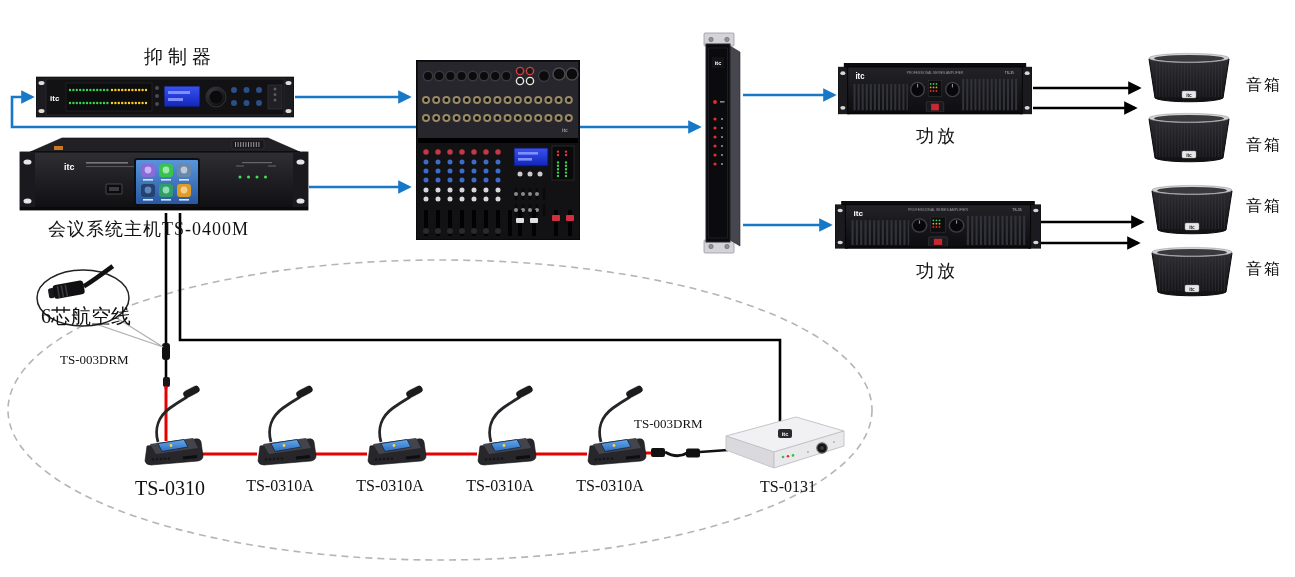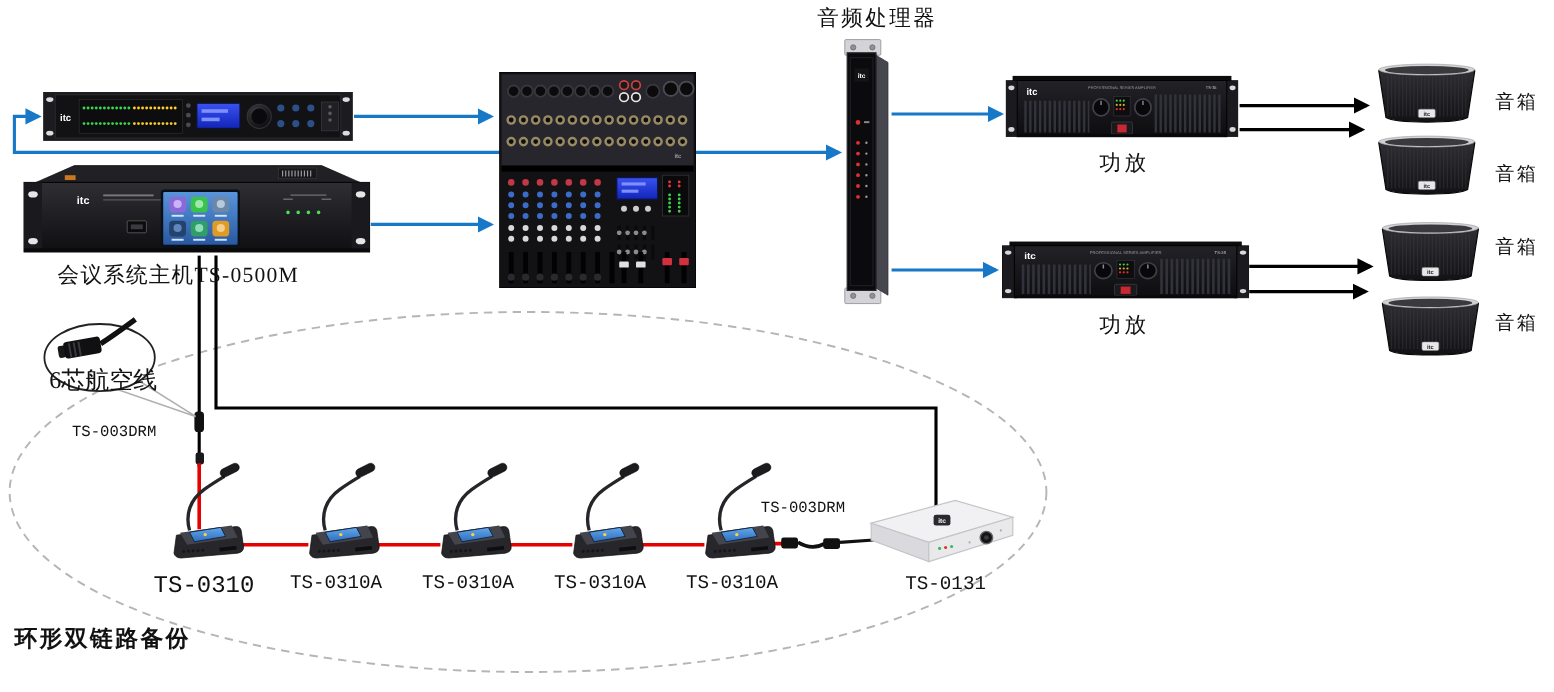--- a/index.html
+++ b/index.html
@@ -1,21 +1,21 @@
 <!DOCTYPE html>
 <html><head>
 <meta charset="utf-8">
 <style>
   html,body{margin:0;padding:0;background:#fff;}
   .canvas{position:relative;width:1295px;height:577px;background:#fff;overflow:hidden;
           font-family:"Liberation Serif","DejaVu Serif",serif;}
   .abs{position:absolute;}
   .lbl{position:absolute;color:#111;white-space:nowrap;}
   .cjk{font-family:"Liberation Serif","DejaVu Serif",serif;}
-  .mono{font-family:Liberation Mono, monospace;}
+  .mono{font-family:Liberation Serif, serif;}
   .ctr{text-align:center;}
   .bold{font-weight:bold;}
   svg{display:block;}
 </style>
 </head>
 <body>
 
 <div class="canvas">
 
   <svg width="0" height="0" style="position:absolute" aria-hidden="true">
@@ -372,35 +372,34 @@
       <circle cx="71" cy="51" r="1.3" fill="#30c050"></circle>
       <circle cx="76" cy="50.2" r="1.3" fill="#e03030"></circle>
       <circle cx="81" cy="49.4" r="1.3" fill="#30c050"></circle>
       <circle cx="96" cy="46" r="0.9" fill="#aaa"></circle>
       <circle cx="122" cy="36" r="0.9" fill="#aaa"></circle>
       <circle cx="110" cy="42" r="5.2" fill="#141414" stroke="#666" stroke-width="1.2"></circle>
       <circle cx="110" cy="42" r="2" fill="#3a3a3a"></circle>
     </svg>
   </div>
 
-  <div class="lbl cjk ctr" style="left:664px;top:3px;width:134px;font-size:18px;letter-spacing:2px"><span>音频处理器</span></div>
+  <div class="lbl cjk ctr" style="left:118px;top:44px;width:124px;font-size:19px;letter-spacing:5px"><span>抑制器</span></div>
   <div class="lbl cjk ctr" style="left:902px;top:124px;width:70px;font-size:18px;letter-spacing:3px"><span>功放</span></div>
   <div class="lbl cjk ctr" style="left:902px;top:259px;width:70px;font-size:18px;letter-spacing:3px"><span>功放</span></div>
   <div class="lbl cjk" style="left:1246px;top:75px;font-size:16px;letter-spacing:2px"><span>音箱</span></div>
   <div class="lbl cjk" style="left:1246px;top:135px;font-size:16px;letter-spacing:2px"><span>音箱</span></div>
   <div class="lbl cjk" style="left:1246px;top:196px;font-size:16px;letter-spacing:2px"><span>音箱</span></div>
   <div class="lbl cjk" style="left:1246px;top:259px;font-size:16px;letter-spacing:2px"><span>音箱</span></div>
-  <div class="lbl cjk" style="left:48px;top:217px;font-size:18px;letter-spacing:1px"><span>会议系统主机TS-0500M</span></div>
+  <div class="lbl cjk" style="left:48px;top:217px;font-size:18px;letter-spacing:1px"><span>会议系统主机TS-0400M</span></div>
 
   <div class="lbl cjk ctr" style="left:41px;top:303px;width:84px;font-size:20px"><span>6芯航空线</span></div>
   <div class="lbl mono" style="left:60px;top:352px;font-size:13px"><span>TS-003DRM</span></div>
   <div class="lbl mono" style="left:634px;top:416px;font-size:13px"><span>TS-003DRM</span></div>
 
   <div class="lbl mono ctr" style="left:112px;top:477px;width:116px;font-size:20px"><span>TS-0310</span></div>
   <div class="lbl mono ctr" style="left:222px;top:477px;width:116px;font-size:16px"><span>TS-0310A</span></div>
   <div class="lbl mono ctr" style="left:332px;top:477px;width:116px;font-size:16px"><span>TS-0310A</span></div>
   <div class="lbl mono ctr" style="left:442px;top:477px;width:116px;font-size:16px"><span>TS-0310A</span></div>
   <div class="lbl mono ctr" style="left:552px;top:477px;width:116px;font-size:16px"><span>TS-0310A</span></div>
   <div class="lbl mono ctr" style="left:730px;top:478px;width:116px;font-size:16px"><span>TS-0131</span></div>
 
-  <div class="lbl cjk bold" style="left:12px;top:519px;font-size:19px;letter-spacing:2px"><span>环形双链路备份</span></div>
 
 </div>
 
 </body></html>

